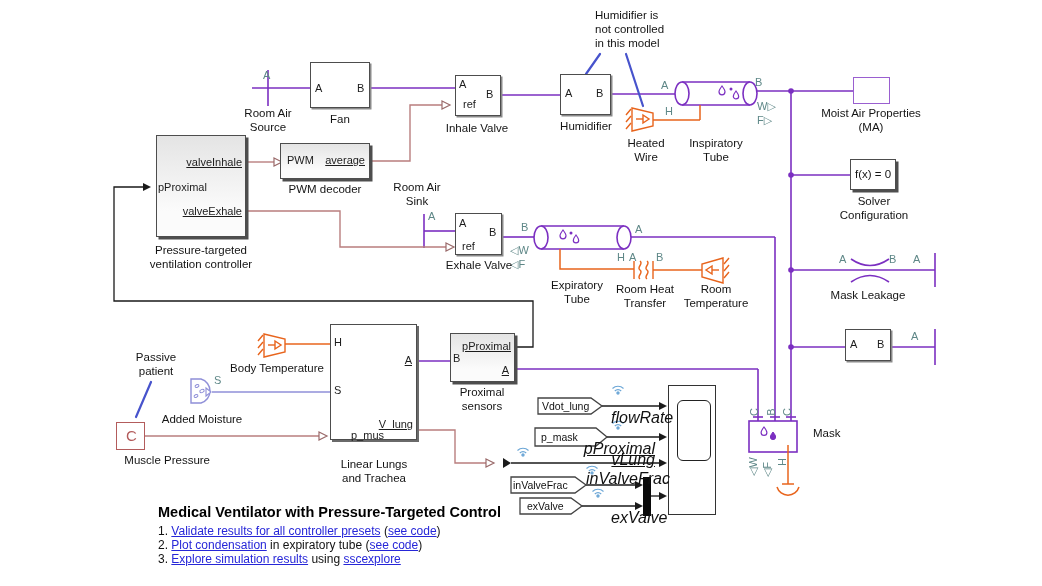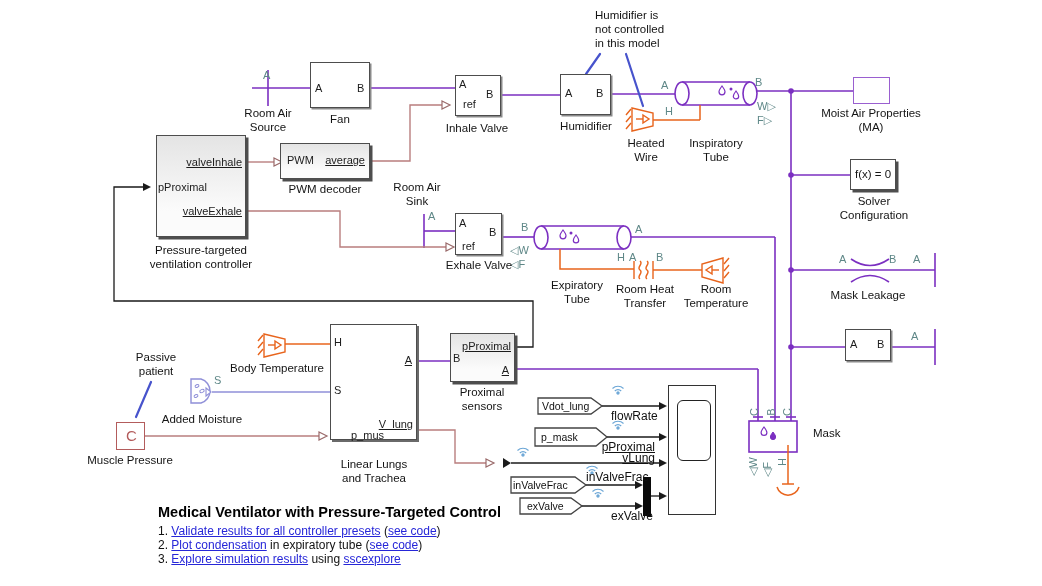--- a/index.html
+++ b/index.html
@@ -11,21 +11,21 @@
   .shadow{box-shadow:2.5px 2.5px 0 #4e4e4e;}
   .grad{background:linear-gradient(180deg,#e4e4e4 0%,#fbfbfb 75%);}
   .purpleblk{border:1.2px solid #9a5fd0;}
   .maroonblk{border:1.5px solid #b35c5c;}
   .lbl{position:absolute;z-index:3;font-size:11.5px;line-height:14px;color:#141414;white-space:nowrap;margin-left:12px;}
   .c{width:160px;margin-left:-80px;text-align:center;}
   .pt{position:absolute;z-index:3;font-size:11px;color:#5e8787;white-space:nowrap;}
   .pb{position:absolute;z-index:3;font-size:11px;color:#1c1c1c;white-space:nowrap;}
   .r{width:80px;margin-left:-80px;text-align:right;display:inline-block;text-decoration:underline;}
   .rot{transform:rotate(-90deg);transform-origin:center center;}
-  .sl{position:absolute;z-index:3;font-size:12px;color:#111;white-space:nowrap;}
+  .sl{position:absolute;z-index:3;font-size:16px;color:#111;white-space:nowrap;font-style:italic;}
   .tg{position:absolute;z-index:4;font-size:10.5px;color:#111;white-space:nowrap;}
   .mC{position:absolute;z-index:3;font-size:15px;color:#b35c5c;}
   .fitem{position:absolute;z-index:3;font-size:12px;line-height:14px;color:#111;white-space:pre;}
   .lnk{color:#2626d8;text-decoration:underline;cursor:pointer;}
   .ftitle{position:absolute;z-index:3;font-size:14.5px;font-weight:bold;color:#000;white-space:nowrap;}
 </style>
 </head>
 <body>
 
 <div class="canvas">
@@ -332,21 +332,21 @@
     </div>
 <div class="lbl c" style="left:645px;top:282px;">
       <div>Room Heat</div>
       <div>Transfer</div>
     </div>
 <div class="lbl c" style="left:868px;top:288px;">Mask Leakage</div>
 <div class="lbl c" style="left:156px;top:350px;">
       <div>Passive</div>
       <div>patient</div>
     </div>
-<div class="lbl c" style="left:130px;top:453px;">Muscle Pressure</div>
+<div class="lbl c" style="left:130px;top:453px;text-align:right;">Muscle Pressure</div>
 <div class="lbl c" style="left:202px;top:412px;">Added Moisture</div>
 <div class="lbl c" style="left:277px;top:361px;">Body Temperature</div>
 <div class="lbl c" style="left:374px;top:457px;">
       <div>Linear Lungs</div>
       <div>and Trachea</div>
     </div>
 <div class="lbl c" style="left:482px;top:385px;">
       <div>Proximal</div>
       <div>sensors</div>
     </div>

